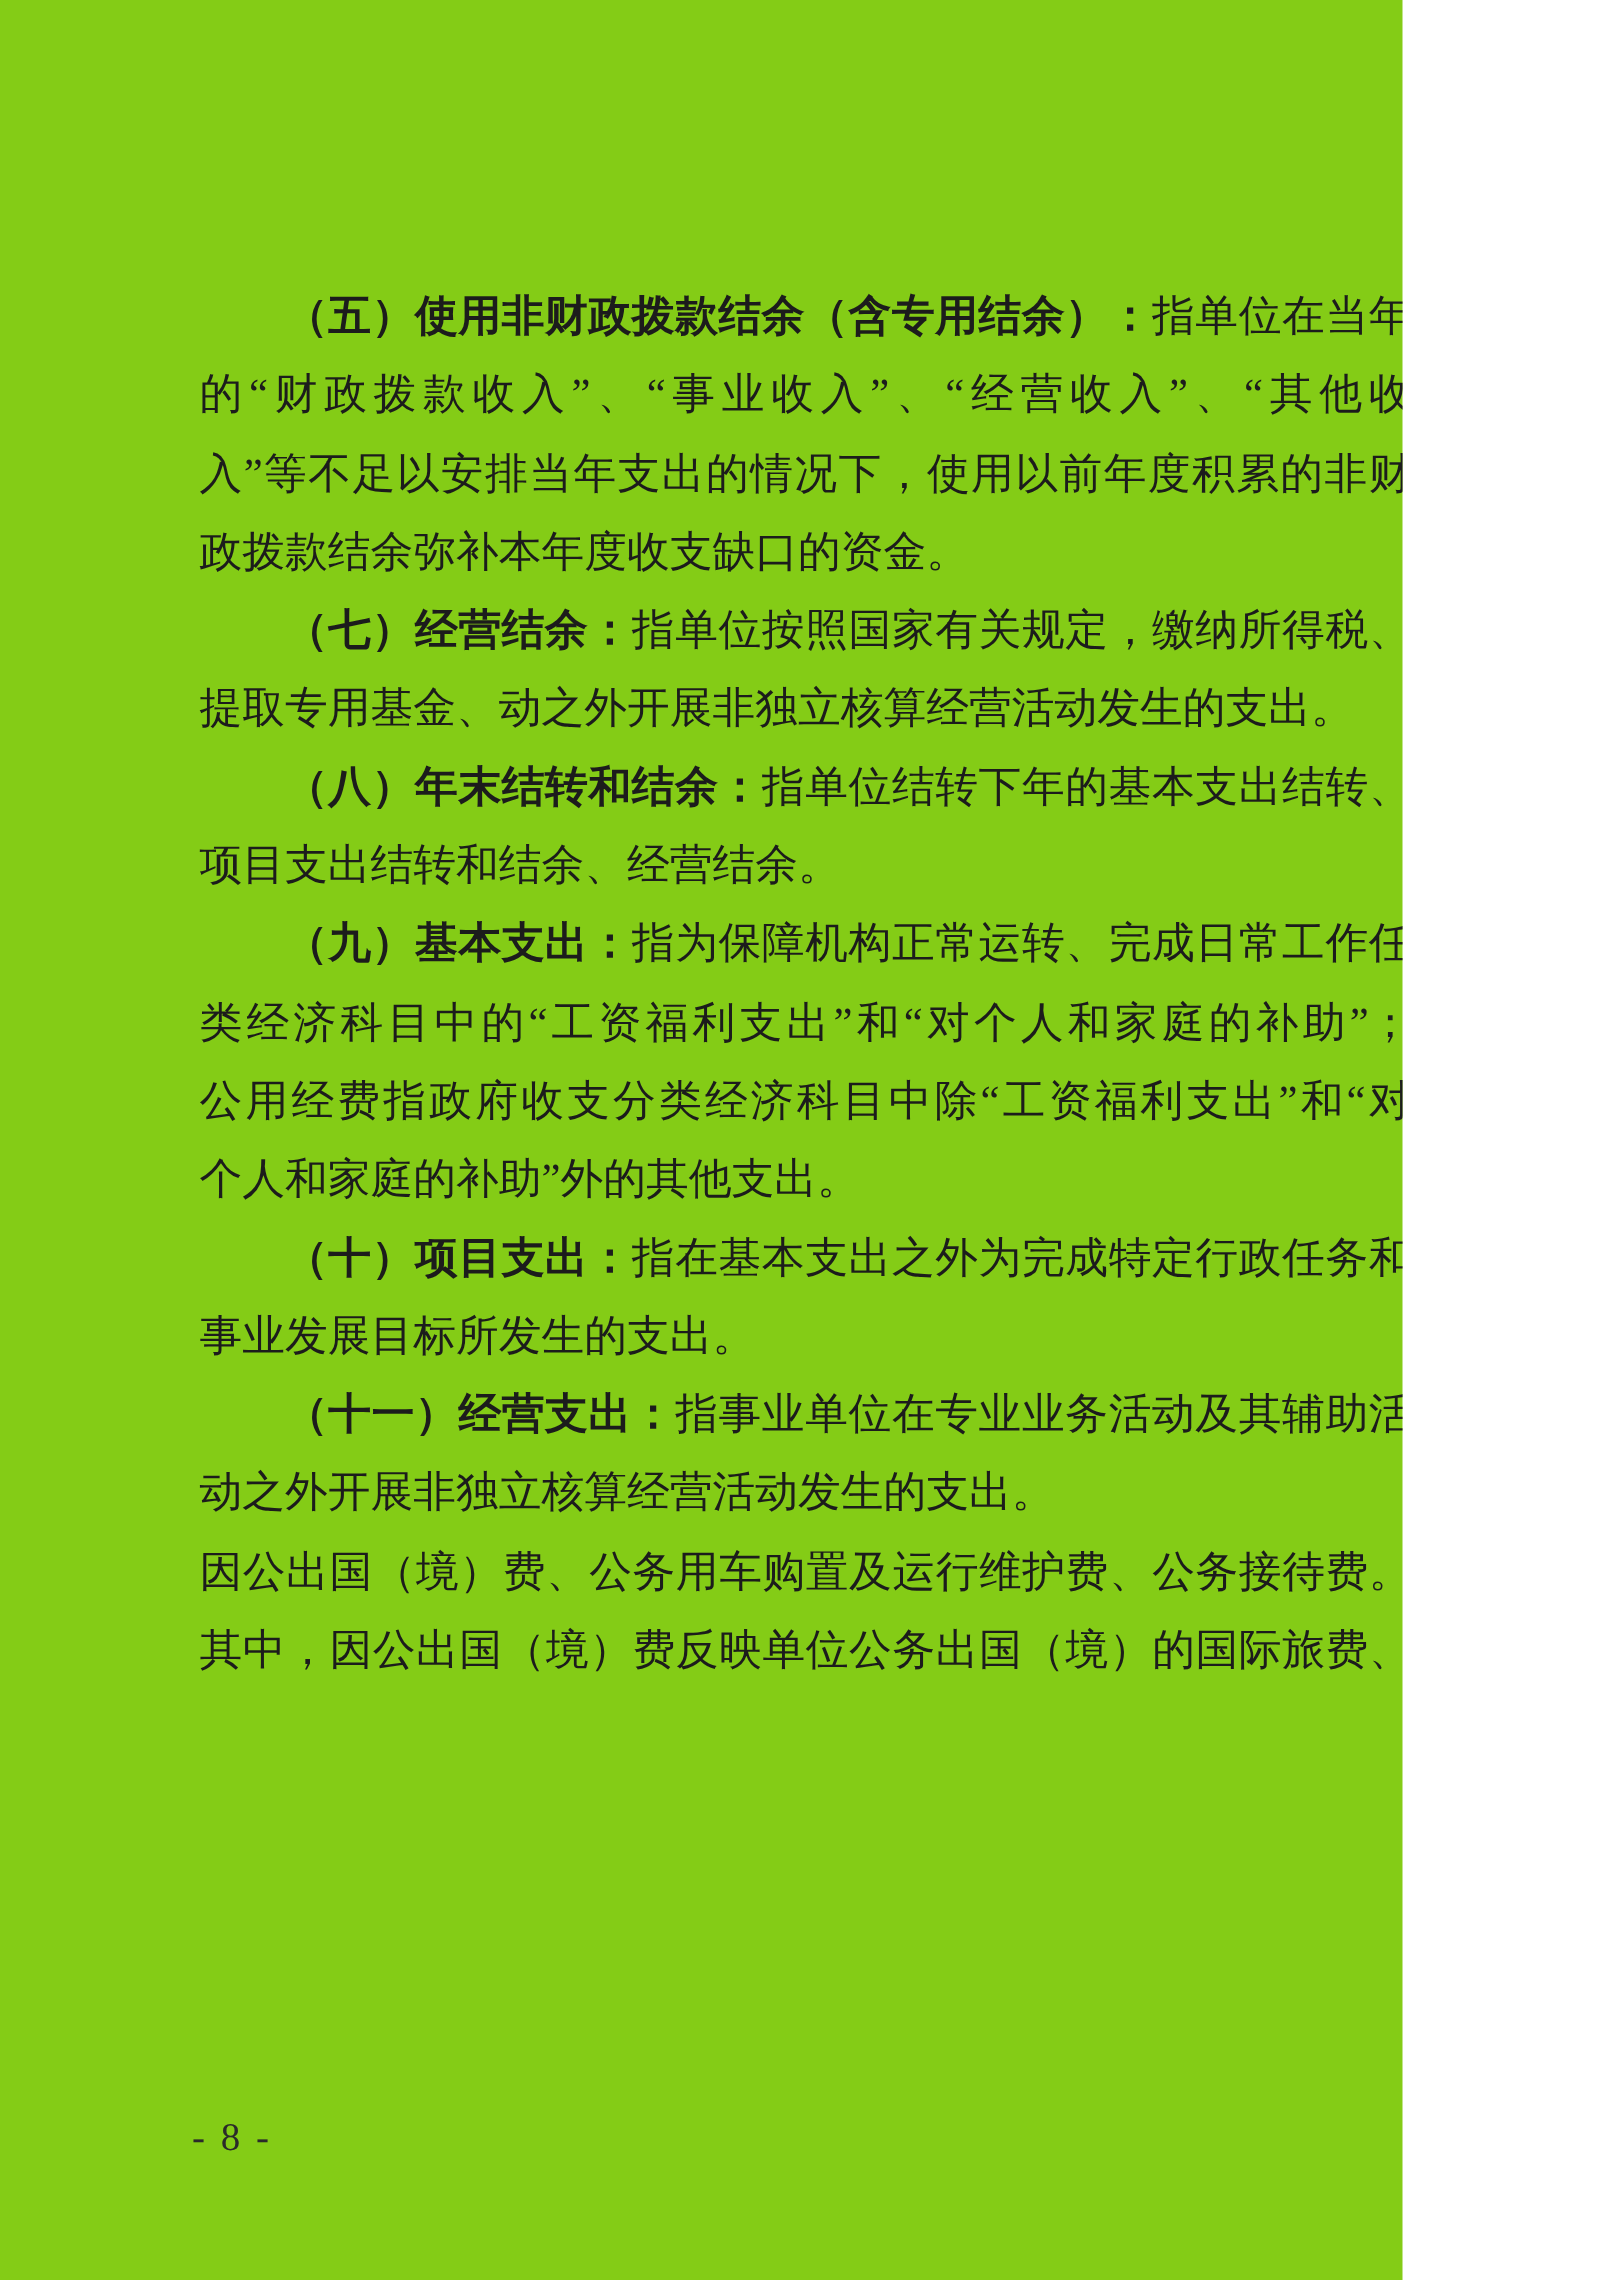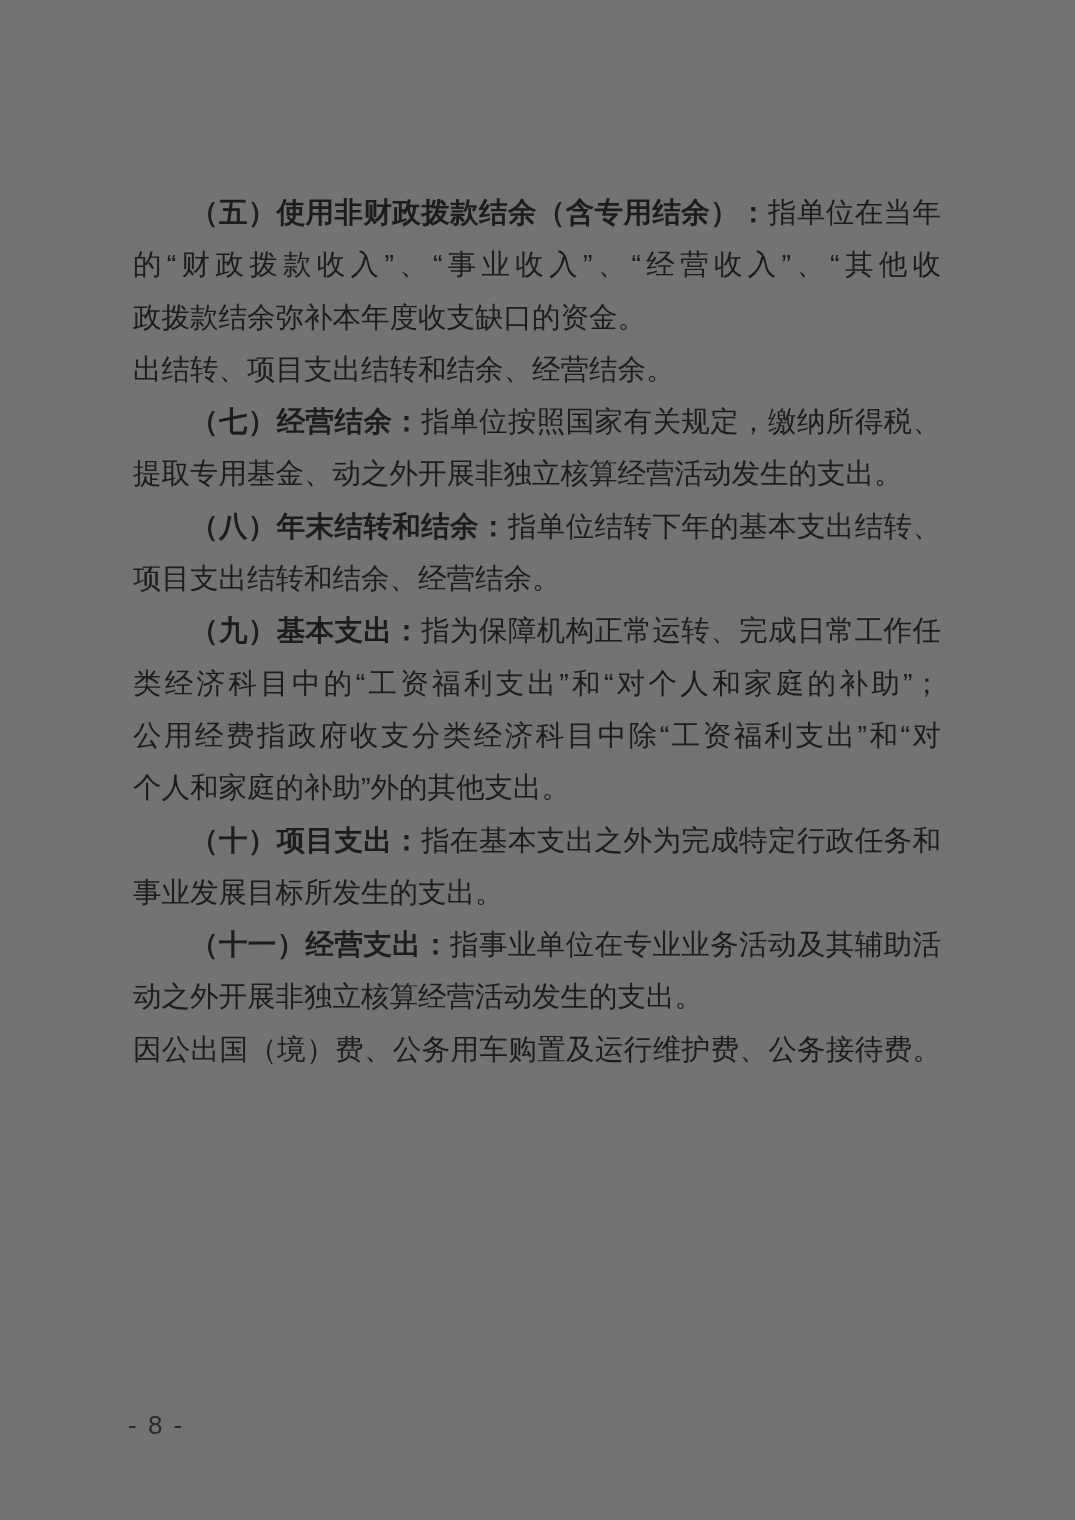--- a/index.html
+++ b/index.html
@@ -2,25 +2,25 @@
 <html><head>
 <meta charset="utf-8">
 <style>
   html, body {
     margin: 0;
     padding: 0;
     background: #ffffff;
   }
   .page {
     position: relative;
-    width: 1075px;
+    width: 935px;
     height: 1520px;
-    background: #737373;
+    background: #84cc16;
     overflow: hidden;
-    font-family: Liberation Sans, sans-serif;
+    font-family: Liberation Serif, serif;
     color: #1c1c1c;
   }
   .content {
     position: absolute;
     left: 133px;
     top: 186px;
     width: 808px;
   }
   .line {
     font-size: 28.5px;
@@ -44,39 +44,40 @@
   }
 </style>
 </head>
 <body>
 
 <div class="page">
   <div class="content">
 
     <div class="line indent"><b class="h">（五）使用非财政拨款结余（含专用结余）：</b><span>指单位在当年</span></div>
     <div class="line">的“财政拨款收入”、“事业收入”、“经营收入”、“其他收</div>
+    <div class="line">入”等不足以安排当年支出的情况下，使用以前年度积累的非财</div>
     <div class="line endpara">政拨款结余弥补本年度收支缺口的资金。</div>
 
-    <div class="line endpara">出结转、项目支出结转和结余、经营结余。</div>
 
     <div class="line indent"><b class="h">（七）经营结余：</b><span>指单位按照国家有关规定，缴纳所得税、</span></div>
     <div class="line endpara">提取专用基金、动之外开展非独立核算经营活动发生的支出。</div>
 
     <div class="line indent"><b class="h">（八）年末结转和结余：</b><span>指单位结转下年的基本支出结转、</span></div>
     <div class="line endpara">项目支出结转和结余、经营结余。</div>
 
     <div class="line indent"><b class="h">（九）基本支出：</b><span>指为保障机构正常运转、完成日常工作任</span></div>
     <div class="line">类经济科目中的“工资福利支出”和“对个人和家庭的补助”；</div>
     <div class="line">公用经费指政府收支分类经济科目中除“工资福利支出”和“对</div>
     <div class="line endpara">个人和家庭的补助”外的其他支出。</div>
 
     <div class="line indent"><b class="h">（十）项目支出：</b><span>指在基本支出之外为完成特定行政任务和</span></div>
     <div class="line endpara">事业发展目标所发生的支出。</div>
 
     <div class="line indent"><b class="h">（十一）经营支出：</b><span>指事业单位在专业业务活动及其辅助活</span></div>
     <div class="line endpara">动之外开展非独立核算经营活动发生的支出。</div>
 
     <div class="line">因公出国（境）费、公务用车购置及运行维护费、公务接待费。</div>
+    <div class="line">其中，因公出国（境）费反映单位公务出国（境）的国际旅费、</div>
 
   </div>
 
   <div class="footer">- 8 -</div>
 </div>
 
 </body></html>

